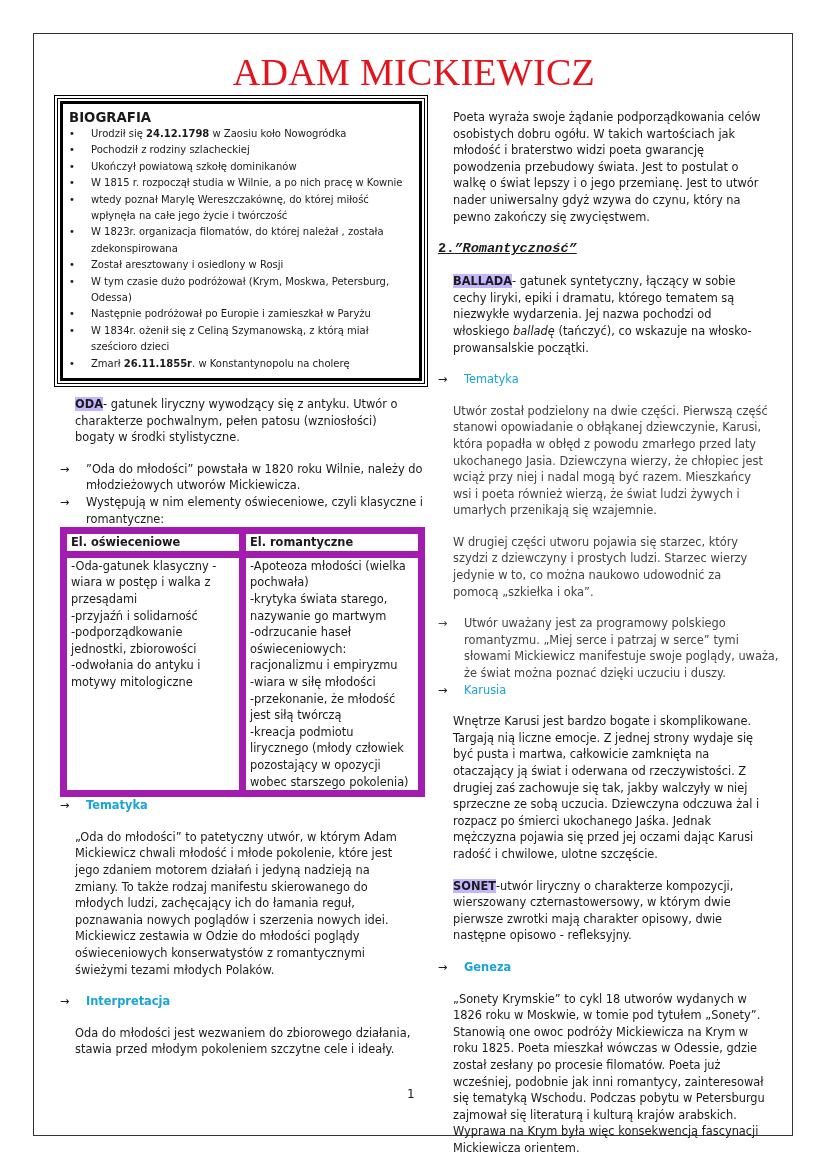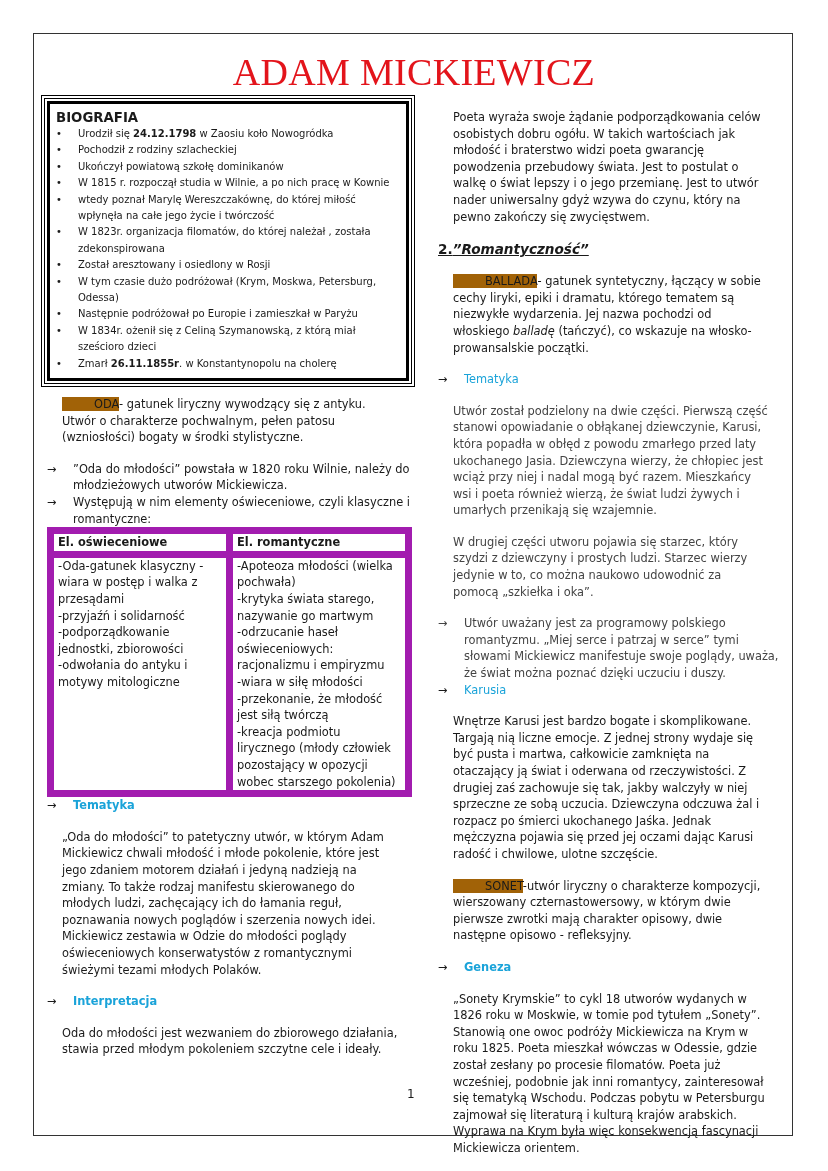--- a/index.html
+++ b/index.html
@@ -4,36 +4,36 @@
 <style>
   html, body { margin: 0; padding: 0; background: #ffffff; }
   body { width: 828px; height: 1171px; position: relative; overflow: hidden;
          font-family: "DejaVu Sans", sans-serif; color: #1a1a1a; }
   .page-frame { position: absolute; left: 33px; top: 33px; width: 760px; height: 1103px;
                 border: 1.5px solid #333; box-sizing: border-box; }
   .title { position: absolute; left: 0; right: 0; top: 50px; text-align: center;
            font-family: "Liberation Serif", "DejaVu Serif", serif; font-size: 38px; color: #e3141b;
            letter-spacing: 0.3px; line-height: 44px; }
   .col { position: absolute; font-size: 11.4px; line-height: 16.6px; }
-  .col-left { left: 47px; top: 95px; width: 370px; }
+  .col-left { left: 60px; top: 95px; width: 370px; }
   .col-right { left: 438px; top: 94px; width: 346px; }
 
   .bio-box { border: 3px solid #000; outline: 1px solid #000; outline-offset: 2px;
              box-shadow: 0 0 0 5px #fff, 0 0 0 6px #000; padding: 5px 8px 6px 6px;
              margin: 6px 0 0 0; width: 342px; }
   .bio-title { font-weight: bold; font-size: 13.3px; line-height: 17px; }
   .bio-list { margin: 0; padding: 0; list-style: none; }
   .bio-list li { position: relative; padding-left: 22px; font-size: 10px; line-height: 16.4px; }
   .bio-list li::before { content: "•"; position: absolute; left: 0; top: 0; }
   b { font-weight: bold; }
 
   .section-head { font-weight: bold; font-style: italic; text-decoration: underline;
-                  font-size: 13.6px; line-height: 18px; margin-top: 16px; }
+                  font-size: 13.6px; line-height: 18px; margin-top: 16px; font-family: Liberation Mono, monospace; }
   .section-head .num { font-style: normal; }
-  .hl { background: #a16207; font-weight: normal; padding-left: 32px; }
+  .hl { background: #c4b5fd; font-weight: bold; }
   p { margin: 15px; }
   .arrow-item { position: relative; padding-left: 26px; }
   .arrow-item .arr { position: absolute; left: 0; top: 0; }
   .sub-head { color: #1aa3d9; font-weight: bold; position: relative; padding-left: 26px; }
   .sub-head .arr { position: absolute; left: 0; top: 0; color: #1a1a1a; font-weight: normal; }
   .light { color: #444; }
 
   table.cmp { border-collapse: collapse; width: 365px; margin-top: 0; font-size: 11.4px; line-height: 16.6px; }
   table.cmp th, table.cmp td { border: 7px solid #a21caf; padding: 0 4px; vertical-align: top; text-align: left; }
   table.cmp th { font-weight: bold; }

